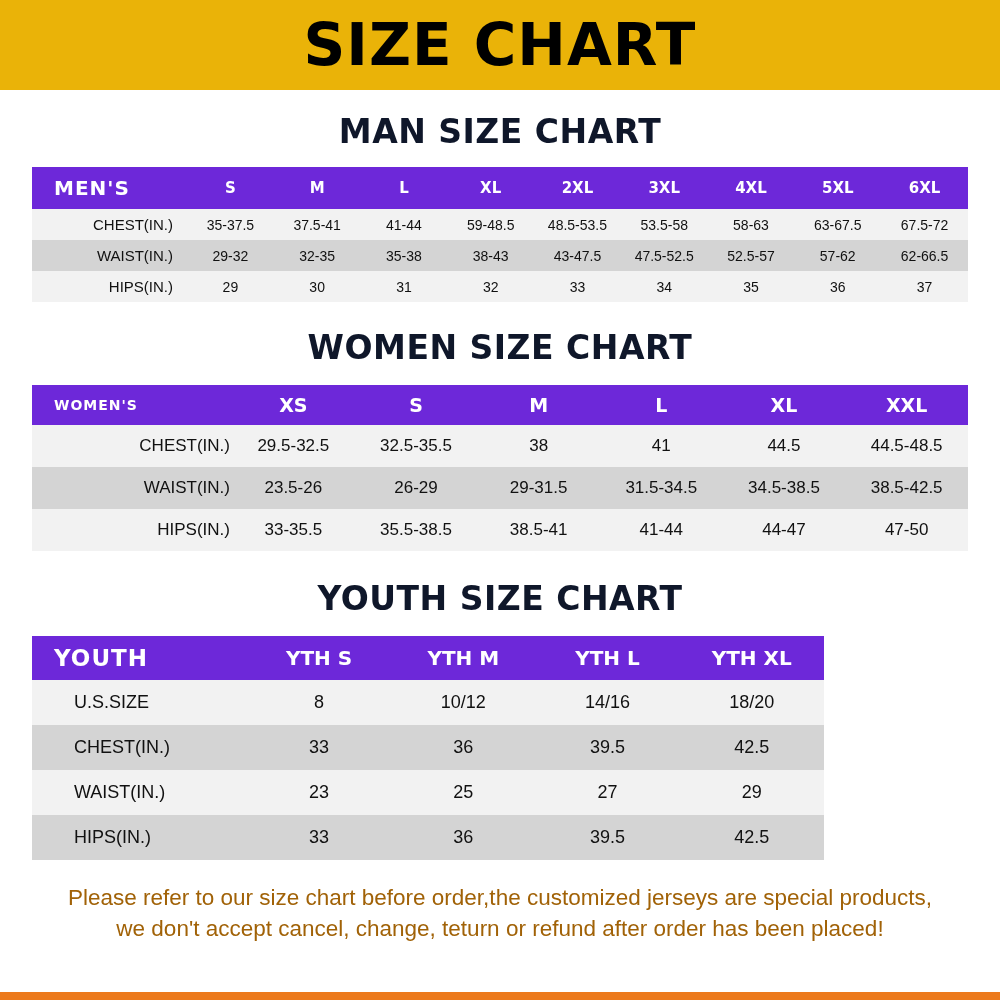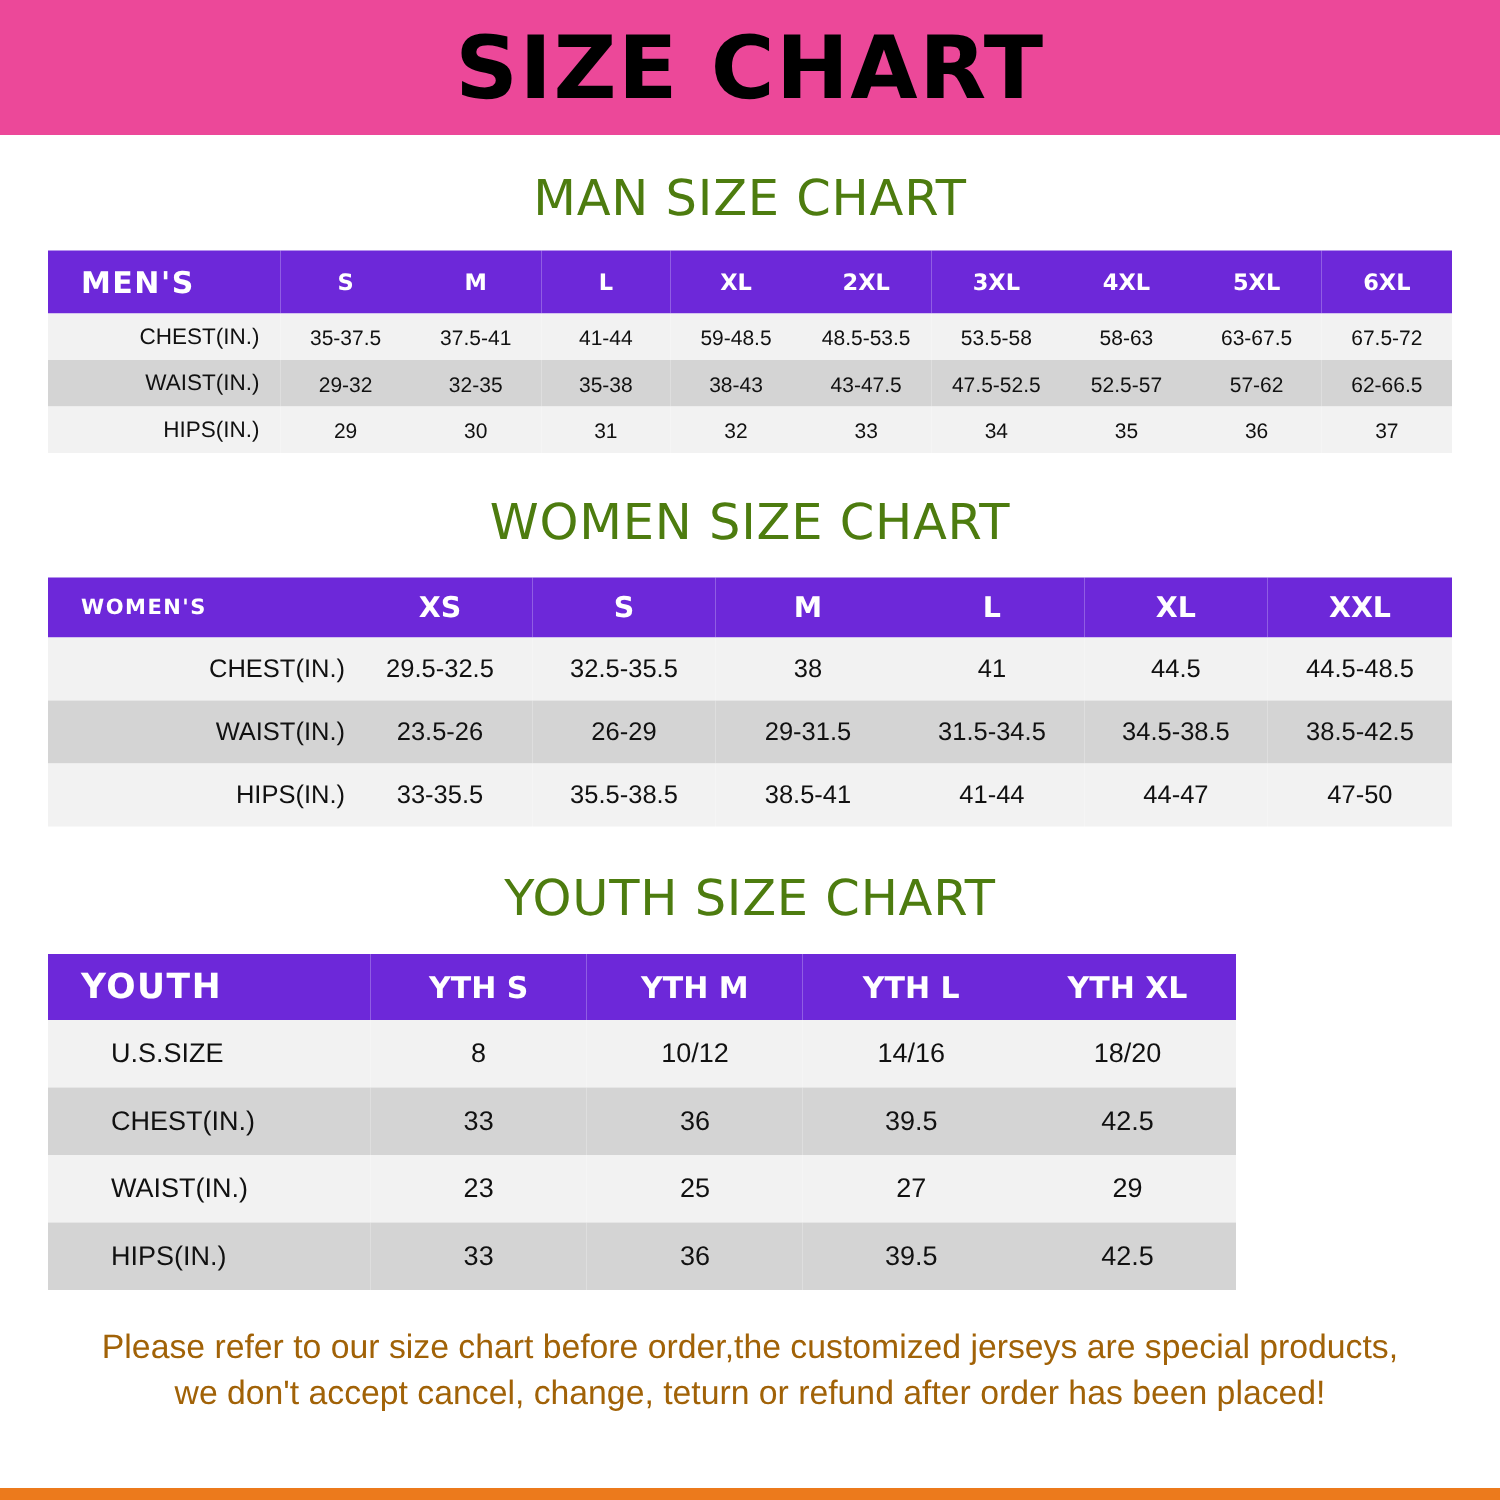--- a/index.html
+++ b/index.html
@@ -15,41 +15,41 @@
   }
   .page {
     width: 1000px;
     height: 1000px;
     position: relative;
     display: flex;
     flex-direction: column;
   }
   
   .header-bar {
-    background: #ec4899;
+    background: #eab308;
     height: 90px;
     display: flex;
     align-items: center;
     justify-content: center;
   }
   .header-title {
     font-family: "DejaVu Sans", sans-serif;
     font-weight: bold;
     font-size: 58px;
     letter-spacing: 1px;
     color: #000000;
     line-height: 1;
   }
   
   .section-title {
     text-align: center;
     font-family: "DejaVu Sans", sans-serif;
-    font-weight: normal;
+    font-weight: bold;
     font-size: 33px;
-    color: #4d7c0f;
+    color: #0f172a;
     letter-spacing: 0.5px;
   }
   .sec-man-title { margin-top: 22px; margin-bottom: 16px; }
   .sec-women-title { margin-top: 26px; margin-bottom: 18px; }
   .sec-youth-title { margin-top: 28px; margin-bottom: 18px; }
 
   
   .tbl-wrap {
     padding: 0 32px;
   }

